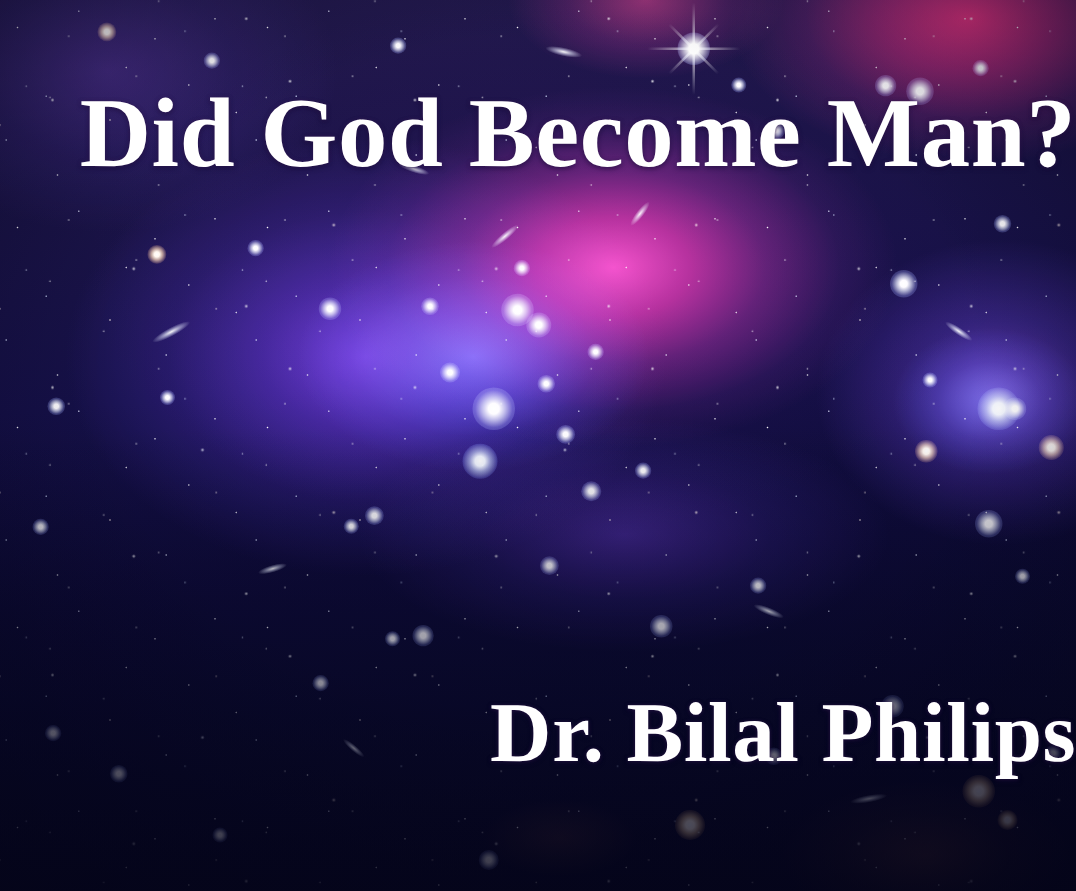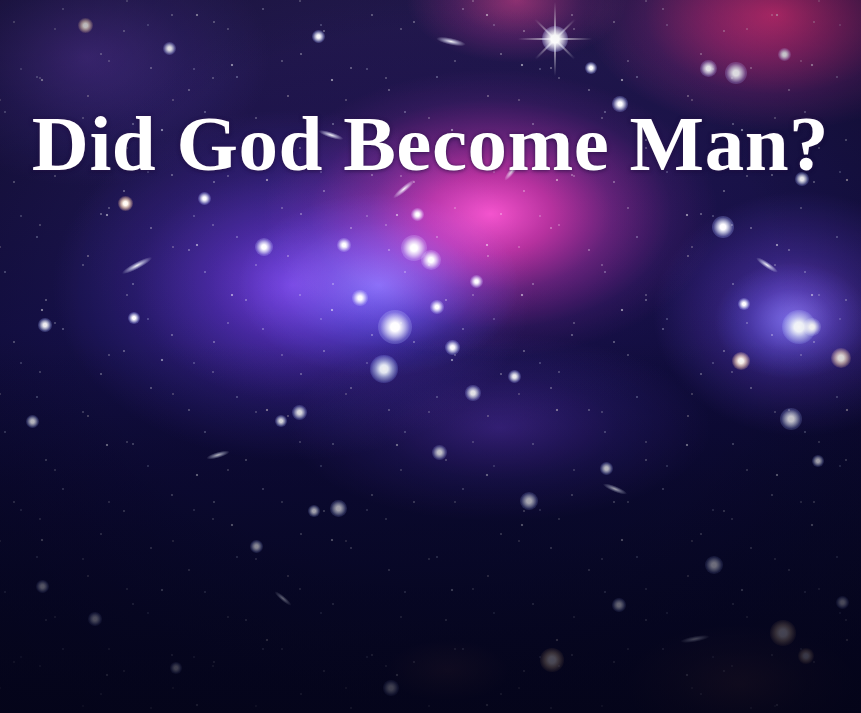--- a/index.html
+++ b/index.html
@@ -232,29 +232,28 @@
       rgba(255,255,255,0.75) 52%, rgba(255,255,255,0) 100%);
     transform-origin: 50% 50%;
   }
 
   
   .slide-title,
   .slide-subtitle {
     position: absolute;
     left: 0;
     width: 100%;
-    text-align: center;
+    text-align: right;
     color: #ffffff;
     font-weight: bold;
     white-space: nowrap;
     z-index: 20;
     text-shadow:
       0 0 3px rgba(60,30,90,0.55),
       0 1px 4px rgba(20,10,50,0.55);
-    margin-top: 36px;
   }
   .slide-title {
     top: 68px;
     font-size: 79px;
     line-height: 1;
     letter-spacing: 0.5px;
   }
   .slide-subtitle {
     top: 552px;
     font-size: 68px;
@@ -362,14 +361,15 @@
       <div class="ray" style="width:56px; height:1.5px; transform:translate(-50%,-50%) rotate(45deg);"></div>
       <div class="ray" style="width:56px; height:1.5px; transform:translate(-50%,-50%) rotate(-45deg);"></div>
       <div class="core"></div>
     </div>
   </div>
 
   <div class="layer vignette"></div>
 
   <div class="slide-title">Did God Become Man?</div>
 
+  <div class="slide-subtitle">Dr. Bilal Philips</div>
 
 </div>
 
 </body></html>

